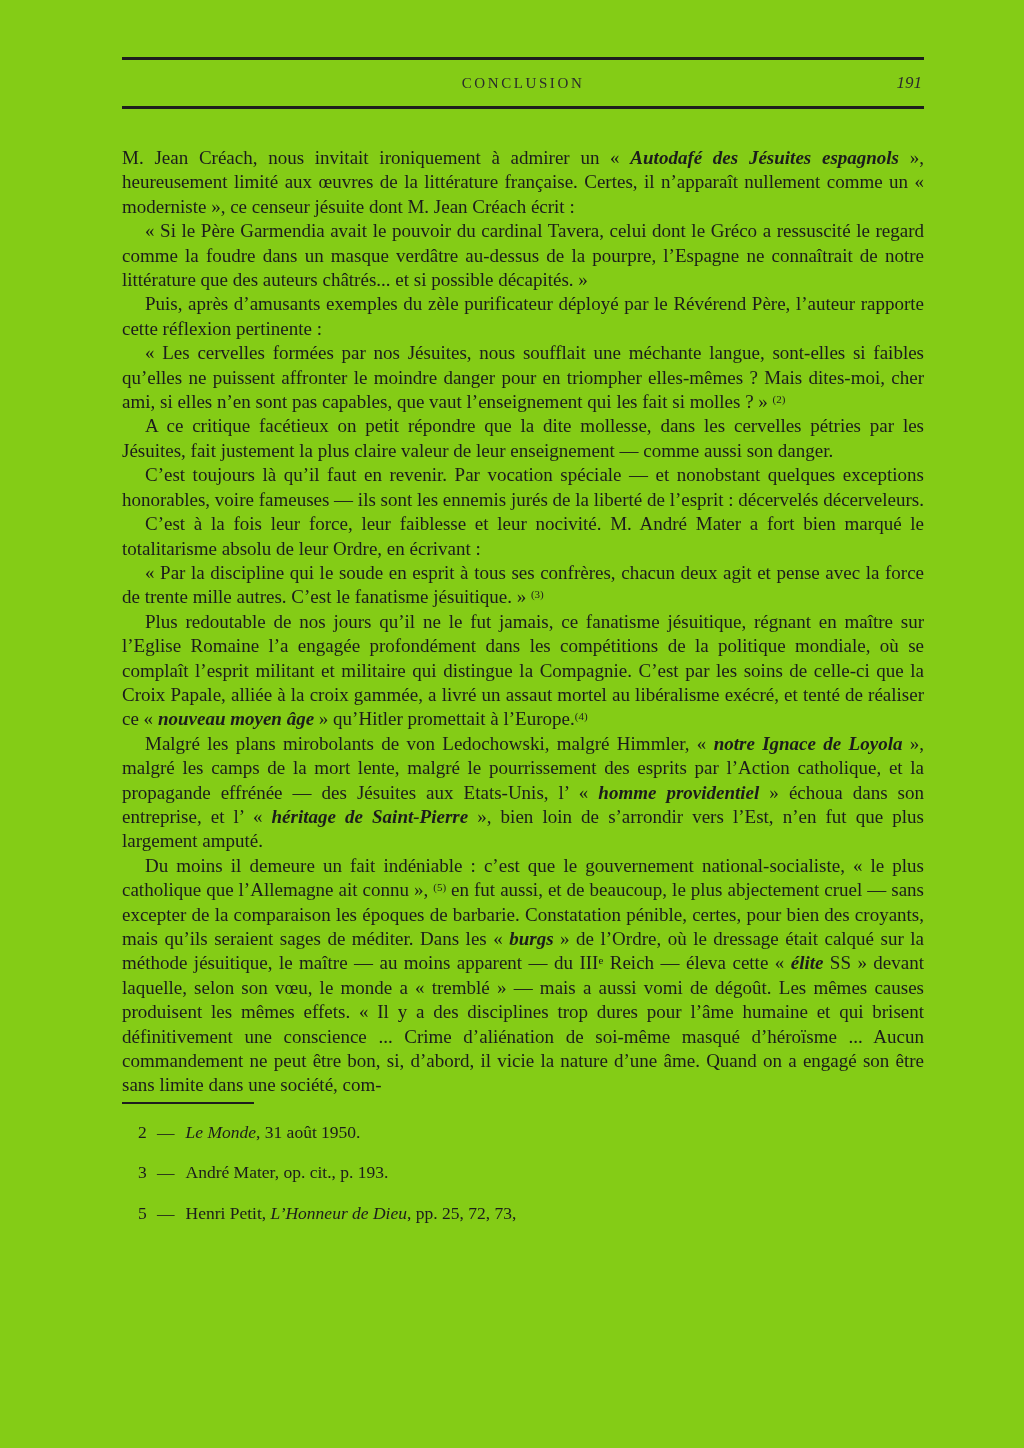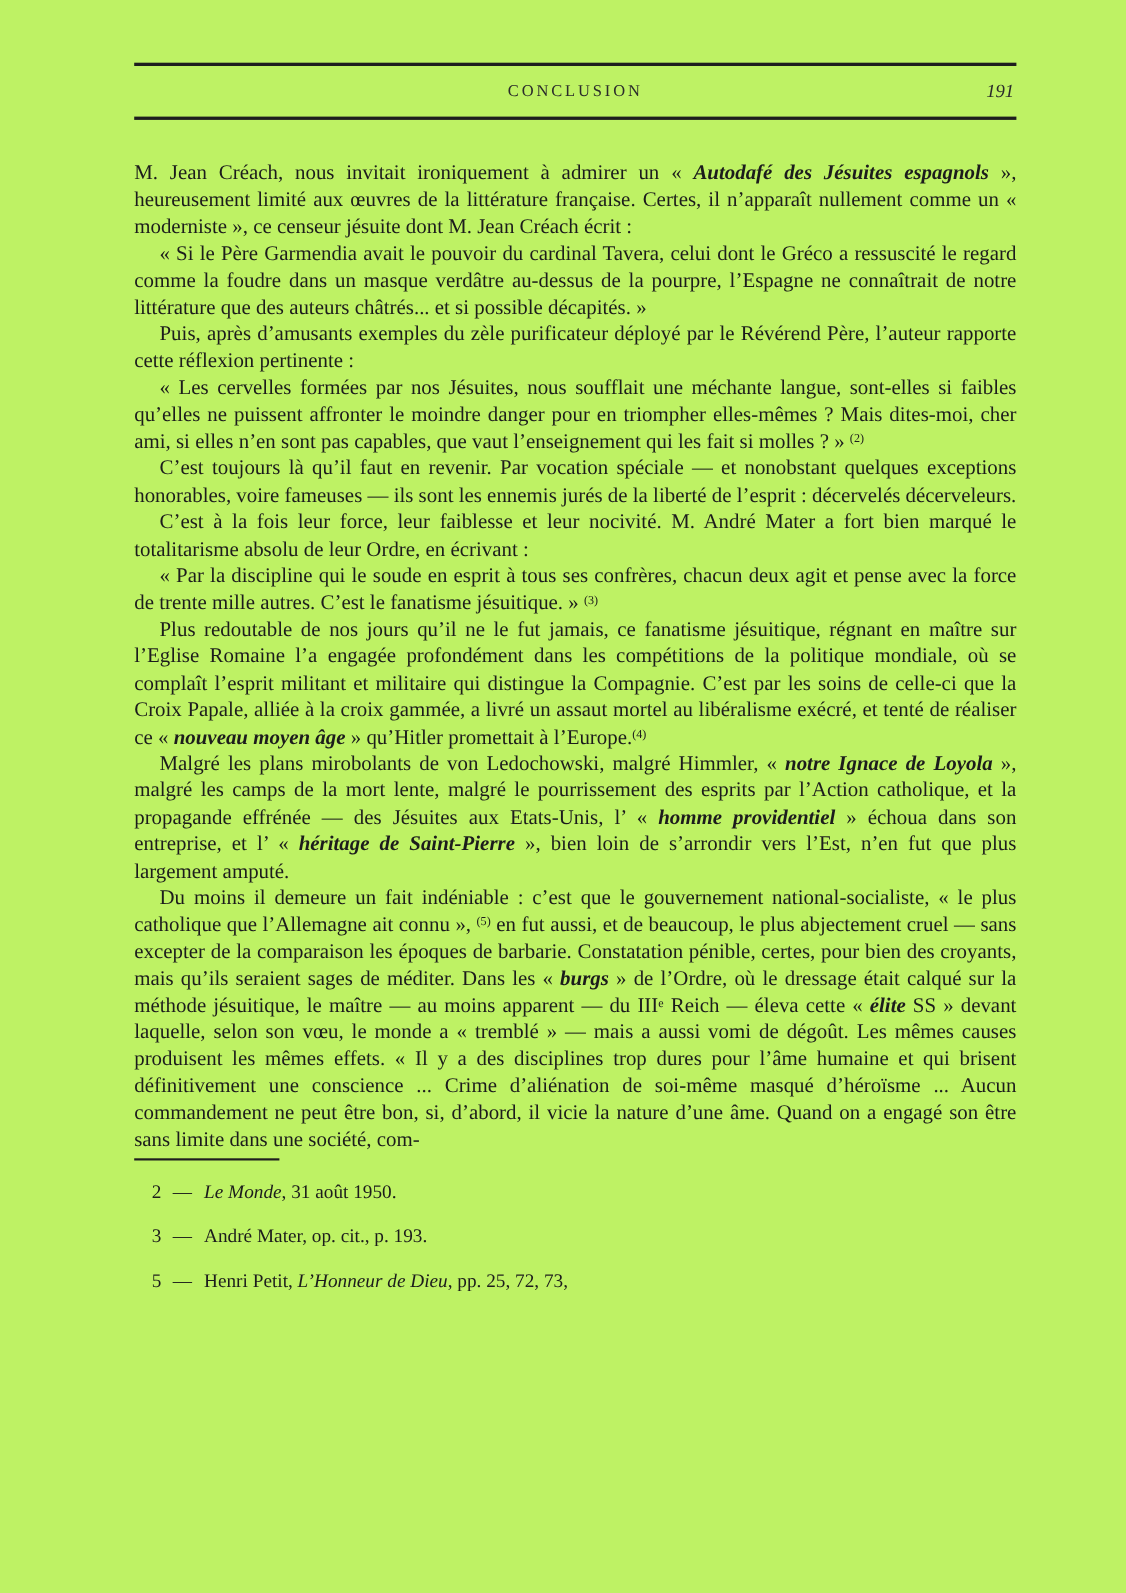--- a/index.html
+++ b/index.html
@@ -4,21 +4,21 @@
 <style>
   html, body {
     margin: 0;
     padding: 0;
     background: #ffffff;
   }
   .page {
     position: relative;
     width: 1024px;
     height: 1448px;
-    background: #bef264;
+    background: #84cc16;
     font-family: "Liberation Serif", serif;
     color: #1c1c1c;
     overflow: hidden;
   }
   .content {
     position: absolute;
     left: 122px;
     top: 57px;
     width: 802px;
   }
@@ -95,20 +95,21 @@
       <span class="page-number">191</span>
     </div>
 
     <div class="rule"></div>
 
     <div class="body-text">
         <p class="para"><span>M. Jean Créach, nous invitait ironiquement à admirer un « </span><i>Autodafé des Jésuites espagnols</i><span> », heureusement limité aux œuvres de la littérature française. Certes, il n’apparaît nullement comme un « moderniste », ce censeur jésuite dont M. Jean Créach écrit :</span></p>
         <p class="para indent"><span>« Si le Père Garmendia avait le pouvoir du cardinal Tavera, celui dont le Gréco a ressuscité le regard comme la foudre dans un masque verdâtre au-dessus de la pourpre, l’Espagne ne connaîtrait de notre littérature que des auteurs châtrés... et si possible décapités. »</span></p>
         <p class="para indent"><span>Puis, après d’amusants exemples du zèle purificateur déployé par le Révérend Père, l’auteur rapporte cette réflexion pertinente :</span></p>
         <p class="para indent"><span>« Les cervelles formées par nos Jésuites, nous soufflait une méchante langue, sont-elles si faibles qu’elles ne puissent affronter le moindre danger pour en triompher elles-mêmes ? Mais dites-moi, cher ami, si elles n’en sont pas capables, que vaut l’enseignement qui les fait si molles ? » </span><sup class="fn-ref">(2)</sup></p>
+        <p class="para indent"><span>A ce critique facétieux on petit répondre que la dite mollesse, dans les cervelles pétries par les Jésuites, fait justement la plus claire valeur de leur enseignement — comme aussi son danger.</span></p>
         <p class="para indent"><span>C’est toujours là qu’il faut en revenir. Par vocation spéciale — et nonobstant quelques exceptions honorables, voire fameuses — ils sont les ennemis jurés de la liberté de l’esprit : décervelés décerveleurs.</span></p>
         <p class="para indent"><span>C’est à la fois leur force, leur faiblesse et leur nocivité. M. André Mater a fort bien marqué le totalitarisme absolu de leur Ordre, en écrivant :</span></p>
         <p class="para indent"><span>« Par la discipline qui le soude en esprit à tous ses confrères, chacun deux agit et pense avec la force de trente mille autres. C’est le fanatisme jésuitique. » </span><sup class="fn-ref">(3)</sup></p>
         <p class="para indent"><span>Plus redoutable de nos jours qu’il ne le fut jamais, ce fanatisme jésuitique, régnant en maître sur l’Eglise Romaine l’a engagée profondément dans les compétitions de la politique mondiale, où se complaît l’esprit militant et militaire qui distingue la Compagnie. C’est par les soins de celle-ci que la Croix Papale, alliée à la croix gammée, a livré un assaut mortel au libéralisme exécré, et tenté de réaliser ce « </span><i>nouveau moyen âge</i><span> » qu’Hitler promettait à l’Europe.</span><sup class="fn-ref">(4)</sup></p>
         <p class="para indent"><span>Malgré les plans mirobolants de von Ledochowski, malgré Himmler, « </span><i>notre Ignace de Loyola</i><span> », malgré les camps de la mort lente, malgré le pourrissement des esprits par l’Action catholique, et la propagande effrénée — des Jésuites aux Etats-Unis, l’ « </span><i>homme providentiel</i><span> » échoua dans son entreprise, et l’ « </span><i>héritage de Saint-Pierre</i><span> », bien loin de s’arrondir vers l’Est, n’en fut que plus largement amputé.</span></p>
         <p class="para indent"><span>Du moins il demeure un fait indéniable : c’est que le gouvernement national-socialiste, « le plus catholique que l’Allemagne ait connu », </span><sup class="fn-ref">(5)</sup><span> en fut aussi, et de beaucoup, le plus abjectement cruel — sans excepter de la comparaison les époques de barbarie. Constatation pénible, certes, pour bien des croyants, mais qu’ils seraient sages de méditer. Dans les « </span><i>burgs</i><span> » de l’Ordre, où le dressage était calqué sur la méthode jésuitique, le maître — au moins apparent — du III</span><sup class="fn-ref">e</sup><span> Reich — éleva cette « </span><i>élite</i><span> SS » devant laquelle, selon son vœu, le monde a « tremblé » — mais a aussi vomi de dégoût. Les mêmes causes produisent les mêmes effets. « Il y a des disciplines trop dures pour l’âme humaine et qui brisent définitivement une conscience ... Crime d’aliénation de soi-même masqué d’héroïsme ... Aucun commandement ne peut être bon, si, d’abord, il vicie la nature d’une âme. Quand on a engagé son être sans limite dans une société, com-</span></p>
       </div>
 
     <div class="fn-sep"></div>
 

